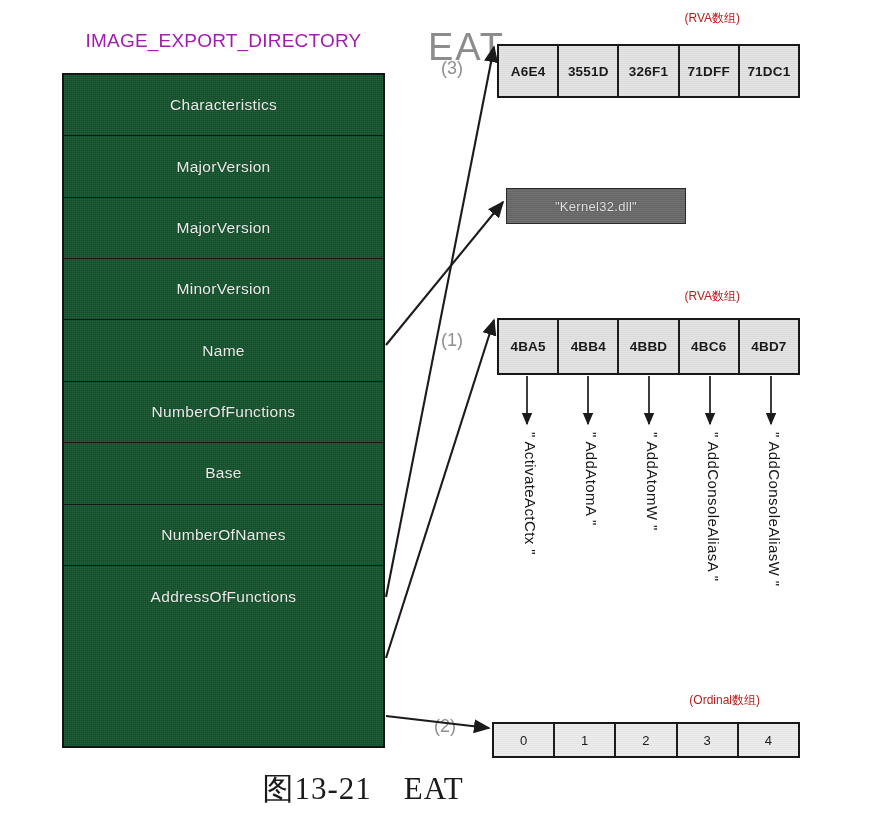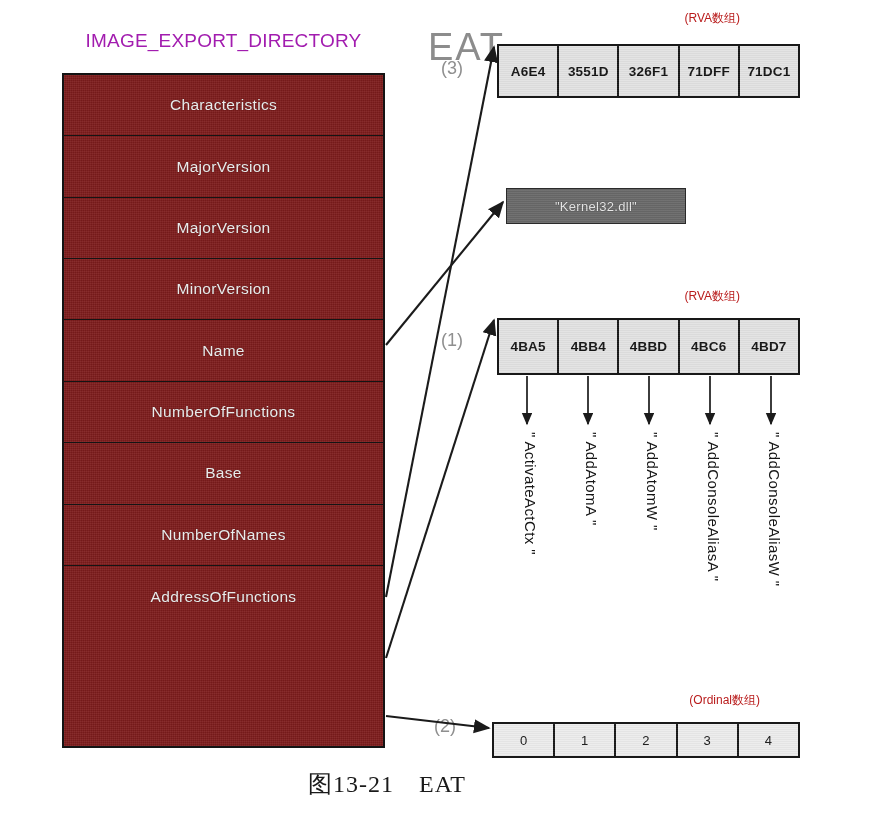--- a/index.html
+++ b/index.html
@@ -15,21 +15,21 @@
 
   
   .struct-title{
     position:absolute;left:62px;top:30px;width:323px;
     text-align:center;font-size:19px;color:#a21caf;
     letter-spacing:.2px;
   }
   .struct-table{
     position:absolute;left:62px;top:73px;width:323px;height:675px;
     border:2px solid #141414;
-    background:#7f1d1d;
+    background:#14532d;
     box-sizing:border-box;
   }
   .struct-row{
     height:61.36px;
     box-sizing:border-box;
     border-bottom:1.5px solid #141414;
     display:flex;align-items:center;justify-content:center;
     color:#ebebeb;
     font-size:15.5px;
     letter-spacing:.3px;
@@ -121,21 +121,21 @@
     white-space:nowrap;
     letter-spacing:.4px;
     top:432px;
   }
 
   
   #fig-caption{
     position:absolute;left:0;top:768px;width:726px;
     text-align:center;
     font-family:"Liberation Serif", serif;
-    font-size:24px;color:#1a1a1a;letter-spacing:1px;padding-left:24px;
+    font-size:31px;color:#1a1a1a;letter-spacing:1px;
   }
 
   svg.overlay{position:absolute;left:0;top:0;width:870px;height:829px;pointer-events:none;}
 </style>
 </head>
 <body>
 
 <div id="stage">
 
   <div id="eat-label">EAT</div>

